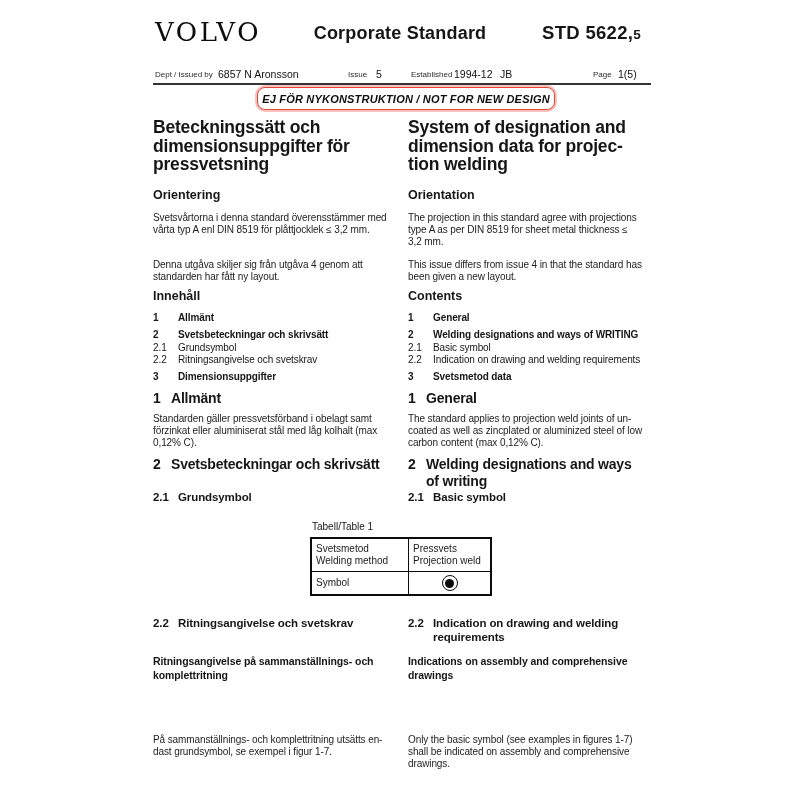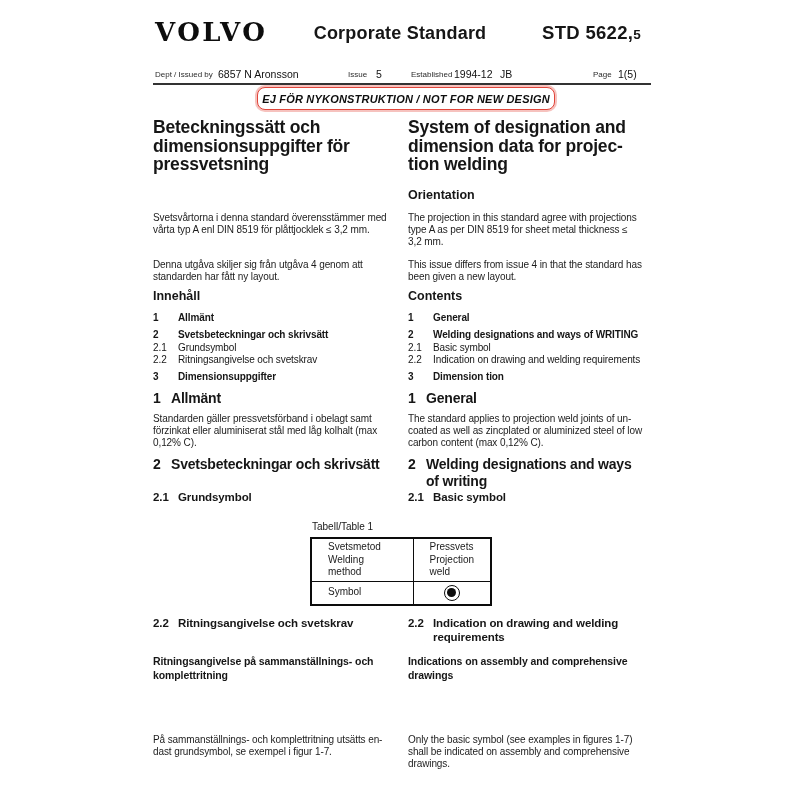--- a/index.html
+++ b/index.html
@@ -2,21 +2,21 @@
 <html><head>
 <meta charset="utf-8">
 <style>
   html,body{margin:0;padding:0;background:#ffffff;}
   body{width:800px;height:800px;position:relative;font-family:"Liberation Sans",sans-serif;color:#161616;overflow:hidden;}
   .page{position:absolute;left:148px;top:0;width:504px;height:800px;background:#fff;}
   .scan-artifact{position:absolute;left:152px;top:3px;width:212px;height:3px;background:#d8d8d8;border-radius:2px;opacity:.8;}
 
   
   .hdr{position:absolute;left:0;top:14px;width:100%;height:38px;}
-  .logo{position:absolute;left:7px;top:3px;font-family:"DejaVu Serif",serif;font-weight:bold;font-size:26px;letter-spacing:2.5px;color:#0d0d0d;transform:scaleY(1.02);}
+  .logo{position:absolute;left:7px;top:3px;font-family:"DejaVu Serif",serif;font-weight:normal;font-size:26px;letter-spacing:2.5px;color:#0d0d0d;transform:scaleY(1.02);}
   .hdr-title{position:absolute;left:0;right:0;top:9px;text-align:center;font-size:18px;font-weight:bold;letter-spacing:.2px;}
   .doc-num{position:absolute;right:11px;top:8px;font-size:18.5px;font-weight:bold;letter-spacing:.3px;}
   .doc-num .suffix{font-size:13.5px;}
 
   .meta{position:absolute;left:0;top:63px;width:100%;height:18px;}
   .meta span{position:absolute;bottom:2px;line-height:1;white-space:pre;}
   .m-lab{font-size:8px;color:#2b2b2b;}
   .m-val{font-size:10.5px;color:#111;}
   .meta .dept-l{left:7px;}   .meta .dept-v{left:70px;}
   .meta .issue-l{left:200px;}.meta .issue-v{left:228px;}
@@ -60,21 +60,21 @@
   .b-s1p{top:295px;}
   .b-s2h{top:338px;}
   .b-s21h{top:372px;}
   .b-s22h{top:498px;}
   .b-s22sub{top:537px;font-size:10.5px;font-weight:bold;line-height:13.5px;letter-spacing:-.1px;}
   .b-s22p{top:568px;margin-top:48px;}
 
   
   .tbl-caption{position:absolute;left:164px;top:521px;font-size:10px;color:#161616;text-align:center;}
   .tbl{position:absolute;left:162px;top:537px;width:182px;border:2px solid #0c0c0c;border-collapse:collapse;background:#fff;}
-  .tbl td{border:1px solid #0c0c0c;font-size:10px;line-height:12.5px;padding:2px 16px;vertical-align:middle;color:#1a1a1a;}
+  .tbl td{border:1px solid #0c0c0c;font-size:10px;line-height:12.5px;padding:2px 4px;vertical-align:middle;color:#1a1a1a;}
   .tbl .c1{width:88px;}
   .tbl .row1 td{height:28px;}
   .tbl .row2 td{height:18px;}
   .sym-cell{text-align:center;}
   .sym-ring{display:inline-flex;align-items:center;justify-content:center;width:14px;height:14px;border:1.5px solid #0c0c0c;border-radius:50%;vertical-align:middle;}
   .sym-dot{width:9px;height:9px;background:#0c0c0c;border-radius:50%;}
 </style>
 </head>
 <body>
 
@@ -101,20 +101,21 @@
   </div>
 
   <div class="hdr-rule"></div>
 
   <div class="notice">EJ FÖR NYKONSTRUKTION / NOT FOR NEW DESIGN</div>
 
   <div class="col col-left">
     <div class="blk doc-title ml">Beteckningssätt och
 dimensionsuppgifter för
 pressvetsning</div>
+    <div class="blk b-orient-h">Orientering</div>
     <div class="blk b-p1 body-txt ml">Svetsvårtorna i denna standard överensstämmer med
 vårta typ A enl DIN 8519 för plåttjocklek ≤ 3,2 mm.</div>
     <div class="blk b-p2 body-txt ml">Denna utgåva skiljer sig från utgåva 4 genom att
 standarden har fått ny layout.</div>
     <div class="blk b-toc-h">Innehåll</div>
     <div class="blk b-toc">
       <div class="toc-row bold">
           <span class="toc-num">1</span>
           <span>Allmänt</span>
         </div>
@@ -183,21 +184,21 @@
       <div class="toc-row gap-small">
           <span class="toc-num">2.1</span>
           <span>Basic symbol</span>
         </div>
       <div class="toc-row">
           <span class="toc-num">2.2</span>
           <span>Indication on drawing and welding requirements</span>
         </div>
       <div class="toc-row bold gap-before">
           <span class="toc-num">3</span>
-          <span>Dimension tion</span>
+          <span>Svetsmetod data</span>
         </div>
     </div>
     <div class="blk b-s1h h-num h1">
         <span class="num">1</span>
         <span class="ml">General</span>
       </div>
     <div class="blk b-s1p body-txt ml">The standard applies to projection weld joints of un-
 coated as well as zincplated or aluminized steel of low
 carbon content (max 0,12% C).</div>
     <div class="blk b-s2h h-num h1">

